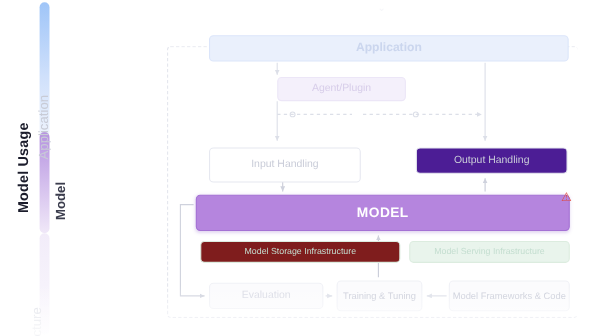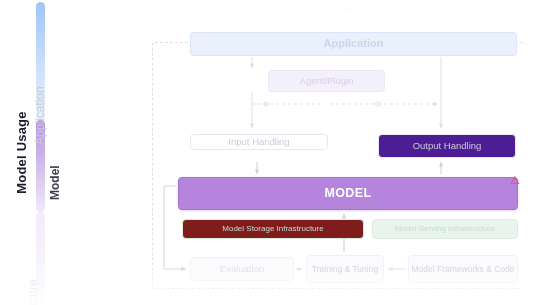--- a/index.html
+++ b/index.html
@@ -87,26 +87,26 @@
     font-size:9.5px;
     line-height:1.2;
   }
 
   #box-application{
     left:190px;top:32px;width:327px;height:24px;
     background:#eaf0fc;border:1px solid #dbe5fa;
     color:#cbd6ee;font-size:11px;font-weight:600;
   }
   #box-agent{
-    left:268px;top:70px;width:117px;height:22px;
+    left:252px;top:70px;width:117px;height:22px;
     background:#f4f0fb;border:1px solid #ece6f7;
     color:#d7cde9;font-size:9.5px;
   }
   #box-input{
-    left:190px;top:134px;width:138px;height:16px;
+    left:190px;top:134px;width:138px;height:32px;
     background:#ffffff;border:1px solid #e6e8f0;
     color:#c9ccd8;
   }
   #box-output{
     left:378px;top:134px;width:138px;height:24px;
     background:#4c1d95;border:1px solid #e6e8f0;
     color:#c9ccd8;
   }
   #box-model{
     left:178px;top:177px;width:340px;height:33px;

